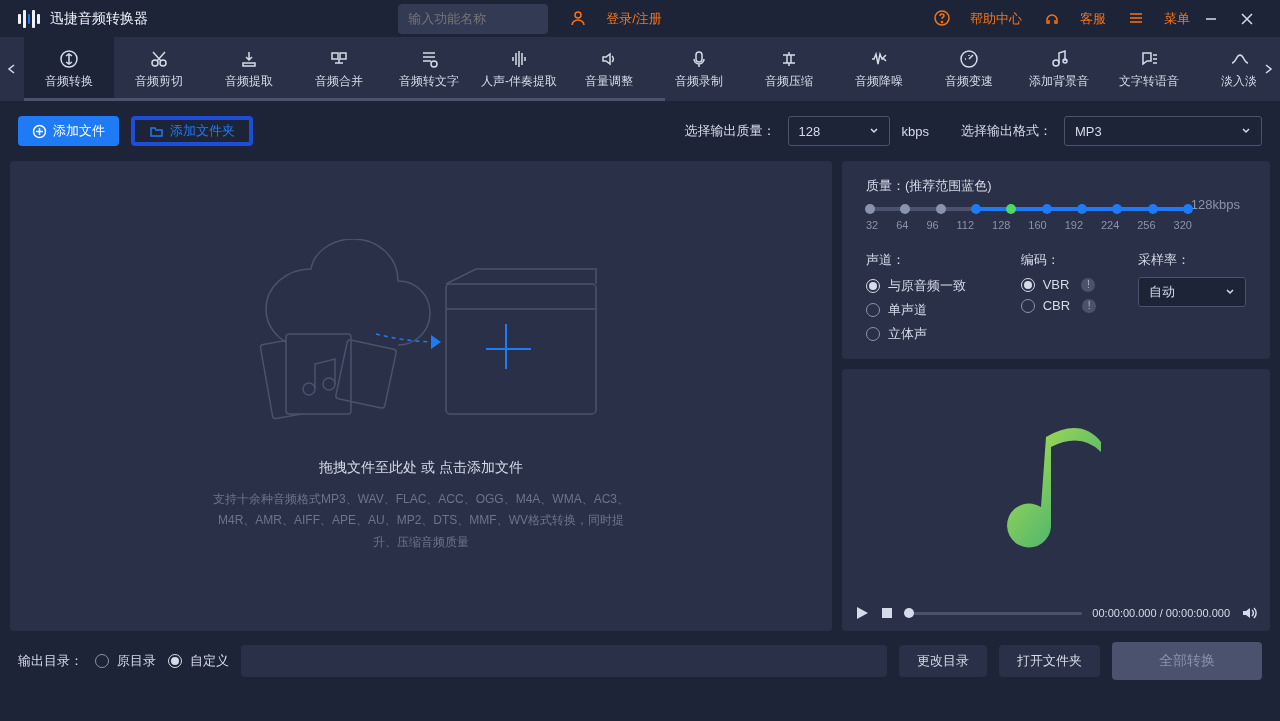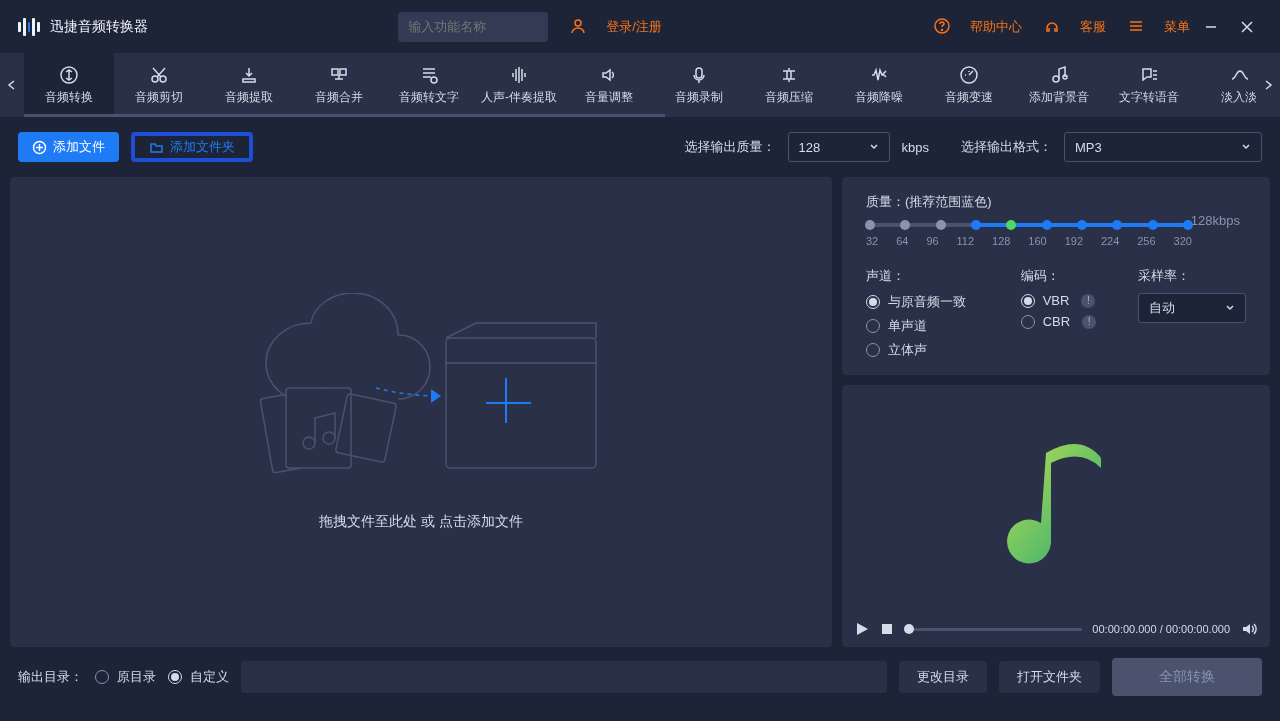--- a/index.html
+++ b/index.html
@@ -1,17 +1,17 @@
 <!DOCTYPE html>
 <html><head>
 <meta charset="utf-8">
 <style>
 *{margin:0;padding:0;box-sizing:border-box;font-family:"Microsoft YaHei",sans-serif;-webkit-font-smoothing:antialiased}
 body{background:#1e2438;color:#d5dbe8;width:1280px;height:721px;overflow:hidden;font-size:13px}
-.titlebar{height:53px;display:flex;align-items:center;padding:17px 18px;background:#1e2438}
+.titlebar{height:37px;display:flex;align-items:center;padding:17px 18px;background:#1e2438}
 .logo{display:flex;align-items:center;gap:10px;font-size:14px;color:#eef2fa}
 .logo-icon{width:22px;height:22px;display:flex;align-items:center;justify-content:center;gap:2px}
 .logo-icon span{width:3px;background:#eef2fa;border-radius:1px}
 .spacer{flex:1}
 .search-box{width:150px;height:30px;background:#333a54;border-radius:4px;display:flex;align-items:center;padding:0 10px;color:#8a93ad}
 .search-box input{background:none;border:none;color:#d5dbe8;flex:1;font-size:13px;outline:none}
 .tb-btn{display:flex;align-items:flex-start;gap:20px;margin-left:22px;color:#f97316;cursor:pointer;font-size:13px}
 .tb-icon{width:30px;height:30px;display:flex;align-items:center;justify-content:center;cursor:pointer;margin-left:6px}
 .toolbar{height:64px;background:#2a3047;display:flex;align-items:center;position:relative}
 .scroll-arrow{width:24px;height:100%;display:flex;align-items:center;justify-content:center;cursor:pointer;color:#d5dbe8}
@@ -278,20 +278,21 @@
       <path d="M145 95c20 5 40 8 62 8" stroke="#1e7bf5" stroke-dasharray="4 4"></path>
         <path d="M200 96l10 7-10 7z" fill="#1e7bf5" stroke="none"></path>
       <rect x="35" y="100" width="65" height="75" rx="3" transform="rotate(-10 67 137)"></rect>
       <rect x="55" y="95" width="65" height="80" rx="3" fill="#2a3047"></rect>
       <circle cx="78" cy="150" r="6"></circle>
         <circle cx="98" cy="145" r="6"></circle>
         <path d="M84 150v-25l20-5v25"></path>
       <rect x="110" y="105" width="50" height="60" rx="3" transform="rotate(12 135 135)"></rect>
     </svg>
     <div class="drop-title">拖拽文件至此处 或 点击添加文件</div>
+    <div class="drop-sub">支持十余种音频格式MP3、WAV、FLAC、ACC、OGG、M4A、WMA、AC3、M4R、AMR、AIFF、APE、AU、MP2、DTS、MMF、WV格式转换，同时提升、压缩音频质量</div>
   </div>
 
   <div class="right-panel">
     <div class="settings-panel">
       <div class="quality-label">质量：(推荐范围蓝色)</div>
       <div style="position:relative;margin-right:54px">
         <span class="kbps-badge">128kbps</span>
         <div class="slider-track">
           <div class="slider-fill"></div>
           <div id="ticks">

